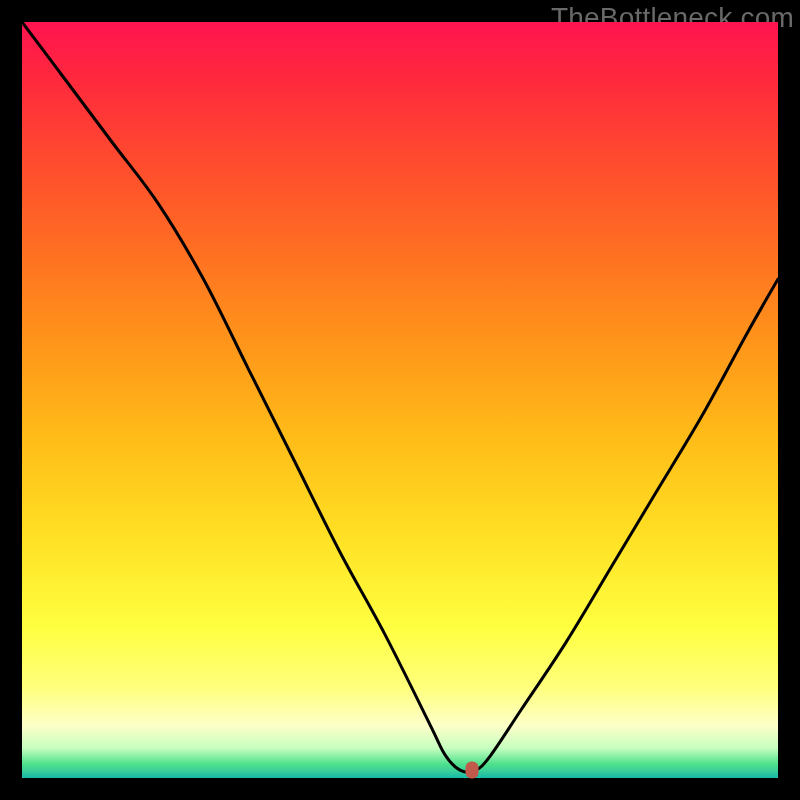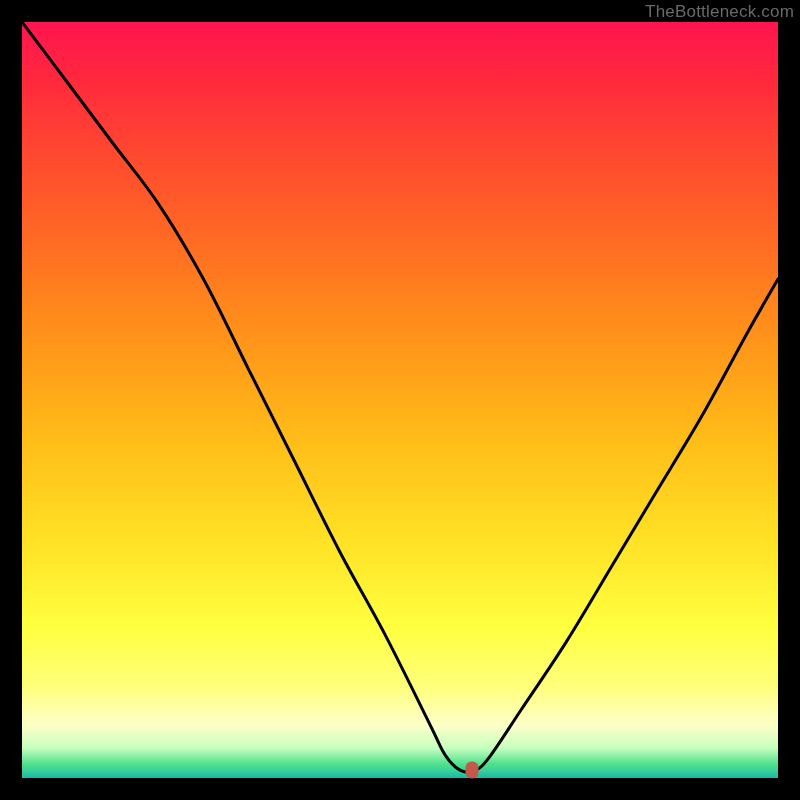--- a/index.html
+++ b/index.html
@@ -56,21 +56,21 @@
     border-radius: 6px;
     transform: translate(-50%, -50%);
     left: 450px;
     top: 748px;
   }
   .watermark {
     position: absolute;
     top: 2px;
     right: 6px;
     color: #696969;
-    font-size: 17px;
+    font-size: 28px;
     font-weight: 400;
     letter-spacing: 0.2px;
   }
 </style>
 </head>
 <body>
 
 <div class="frame">
   <div class="watermark">TheBottleneck.com</div>
 

